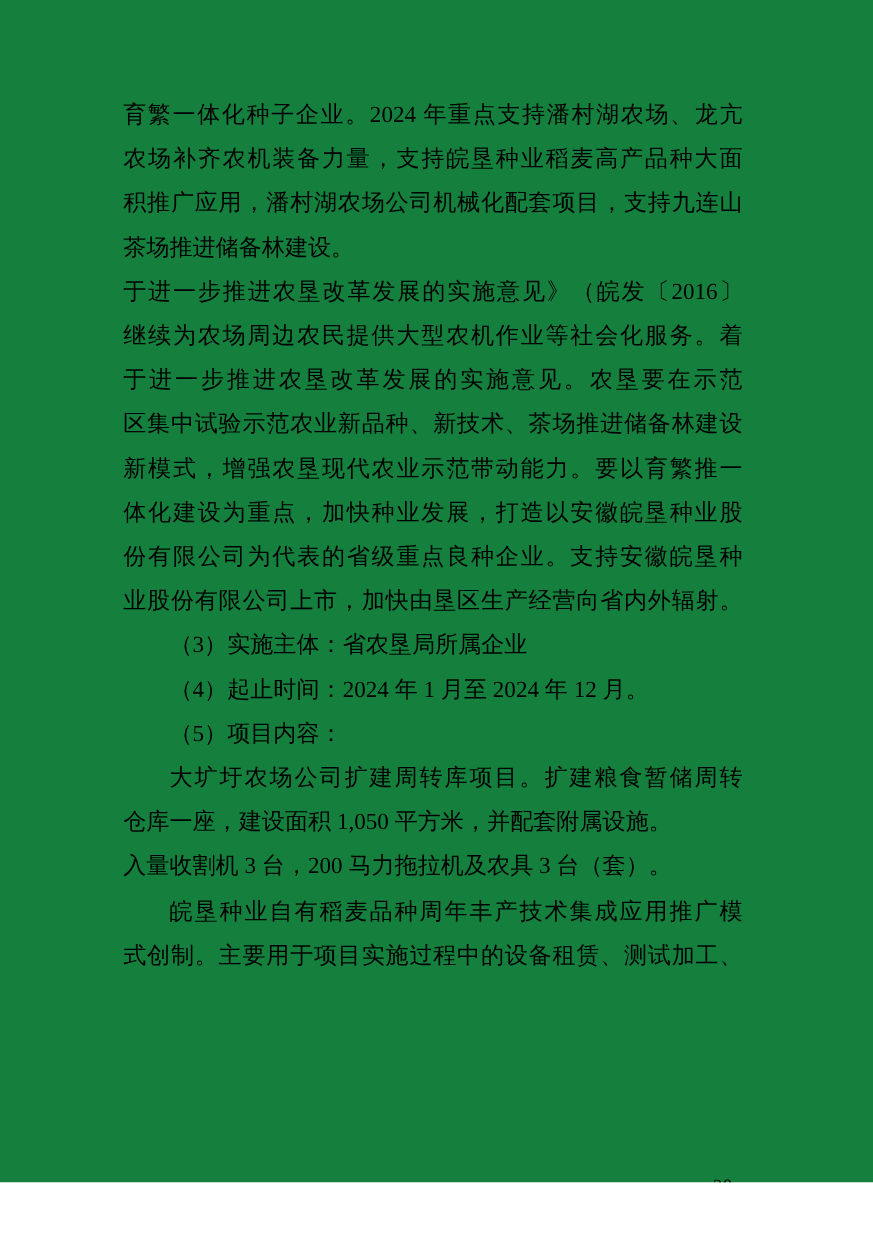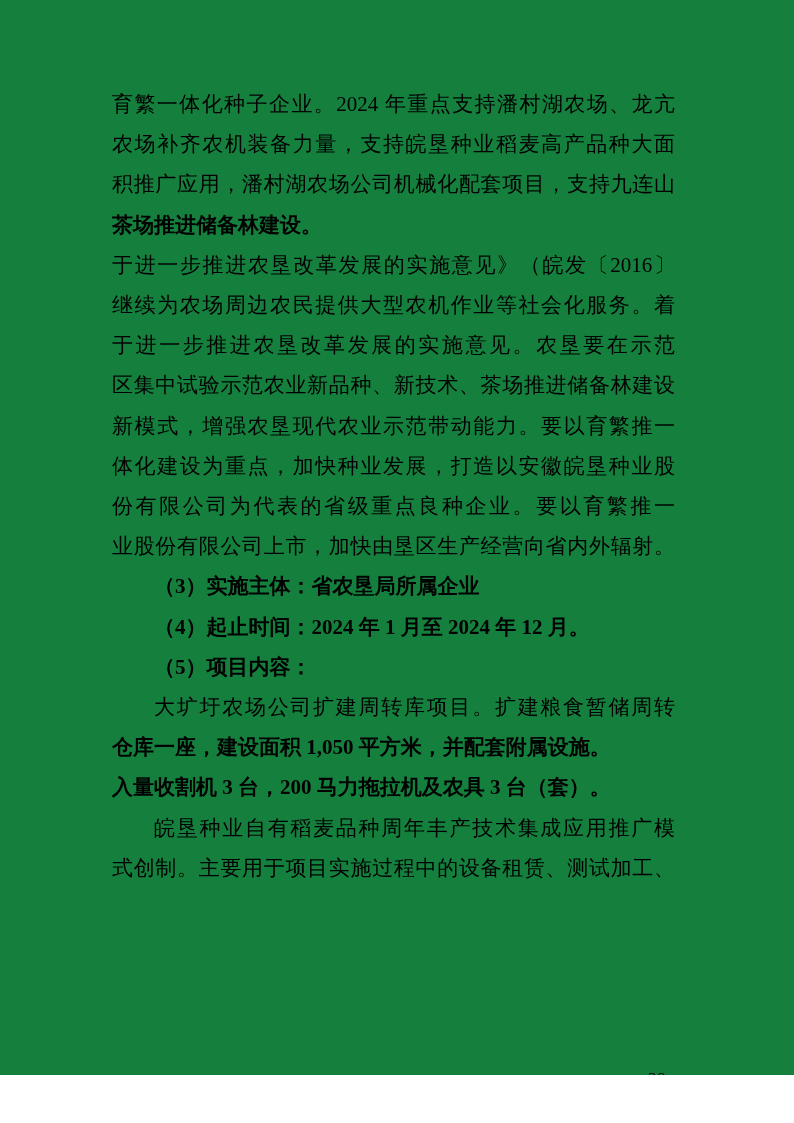--- a/index.html
+++ b/index.html
@@ -30,21 +30,20 @@
     width: 100%;
     text-align: justify;
     text-justify: inter-ideograph;
     white-space: normal;
   }
   .line.fill {
     text-align-last: justify;
   }
   .line.nofill {
     text-align-last: left;
-    font-weight: bold;
   }
   .line.indent {
     text-indent: 2em;
   }
   .page-number {
     position: absolute;
     top: 1068px;
     right: 117px;
     font-size: 17px;
     line-height: 22px;
@@ -60,21 +59,21 @@
       <div class="line fill">育繁一体化种子企业。2024 年重点支持潘村湖农场、龙亢</div>
       <div class="line fill">农场补齐农机装备力量，支持皖垦种业稻麦高产品种大面</div>
       <div class="line fill">积推广应用，潘村湖农场公司机械化配套项目，支持九连山</div>
       <div class="line nofill">茶场推进储备林建设。</div>
       <div class="line fill">于进一步推进农垦改革发展的实施意见》（皖发〔2016〕</div>
       <div class="line fill">继续为农场周边农民提供大型农机作业等社会化服务。着</div>
       <div class="line fill">于进一步推进农垦改革发展的实施意见。农垦要在示范</div>
       <div class="line fill">区集中试验示范农业新品种、新技术、茶场推进储备林建设</div>
       <div class="line fill">新模式，增强农垦现代农业示范带动能力。要以育繁推一</div>
       <div class="line fill">体化建设为重点，加快种业发展，打造以安徽皖垦种业股</div>
-      <div class="line fill">份有限公司为代表的省级重点良种企业。要以育繁推一</div>
+      <div class="line fill">份有限公司为代表的省级重点良种企业。支持安徽皖垦种</div>
       <div class="line fill">业股份有限公司上市，加快由垦区生产经营向省内外辐射。</div>
       <div class="line nofill indent">（3）实施主体：省农垦局所属企业</div>
       <div class="line nofill indent">（4）起止时间：2024 年 1 月至 2024 年 12 月。</div>
       <div class="line nofill indent">（5）项目内容：</div>
       <div class="line fill indent">大圹圩农场公司扩建周转库项目。扩建粮食暂储周转</div>
       <div class="line nofill">仓库一座，建设面积 1,050 平方米，并配套附属设施。</div>
       <div class="line nofill">入量收割机 3 台，200 马力拖拉机及农具 3 台（套）。</div>
       <div class="line fill indent">皖垦种业自有稻麦品种周年丰产技术集成应用推广模</div>
       <div class="line fill">式创制。主要用于项目实施过程中的设备租赁、测试加工、</div>
     </div>

